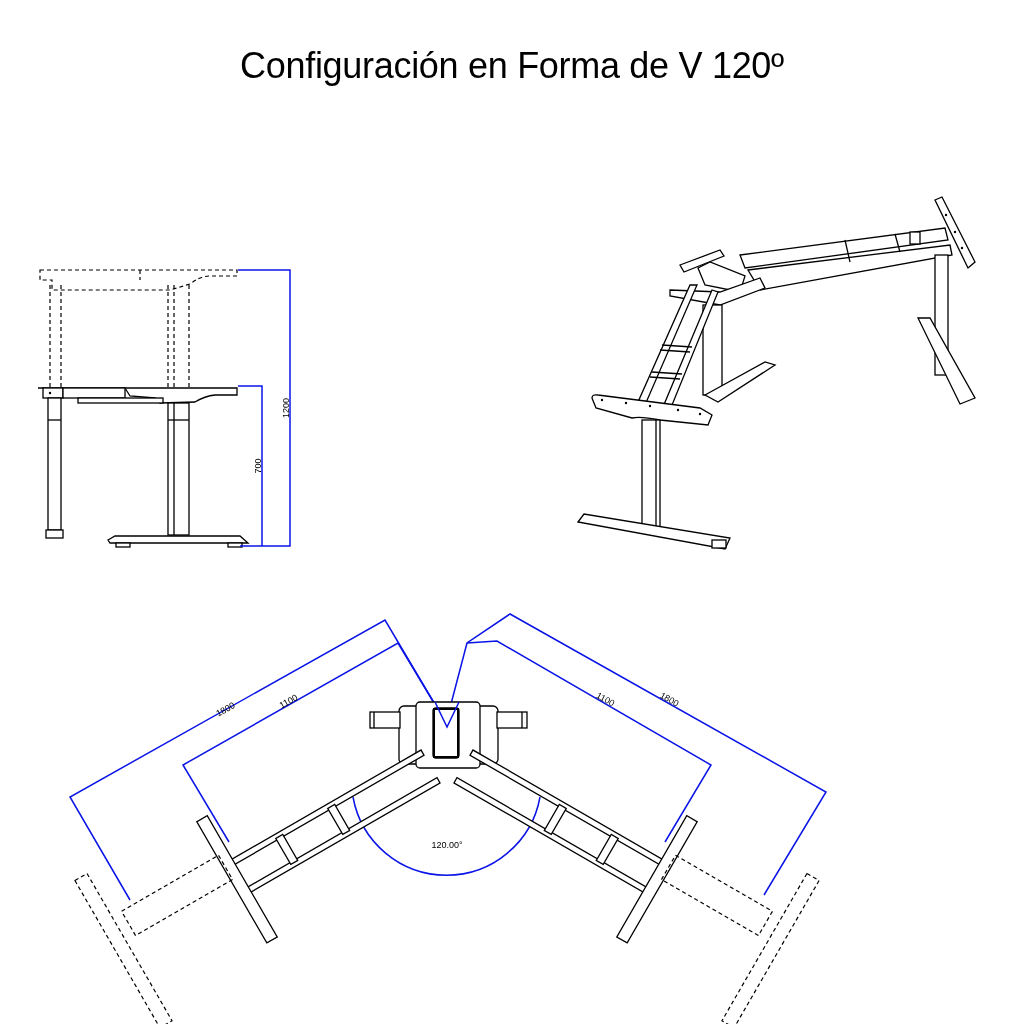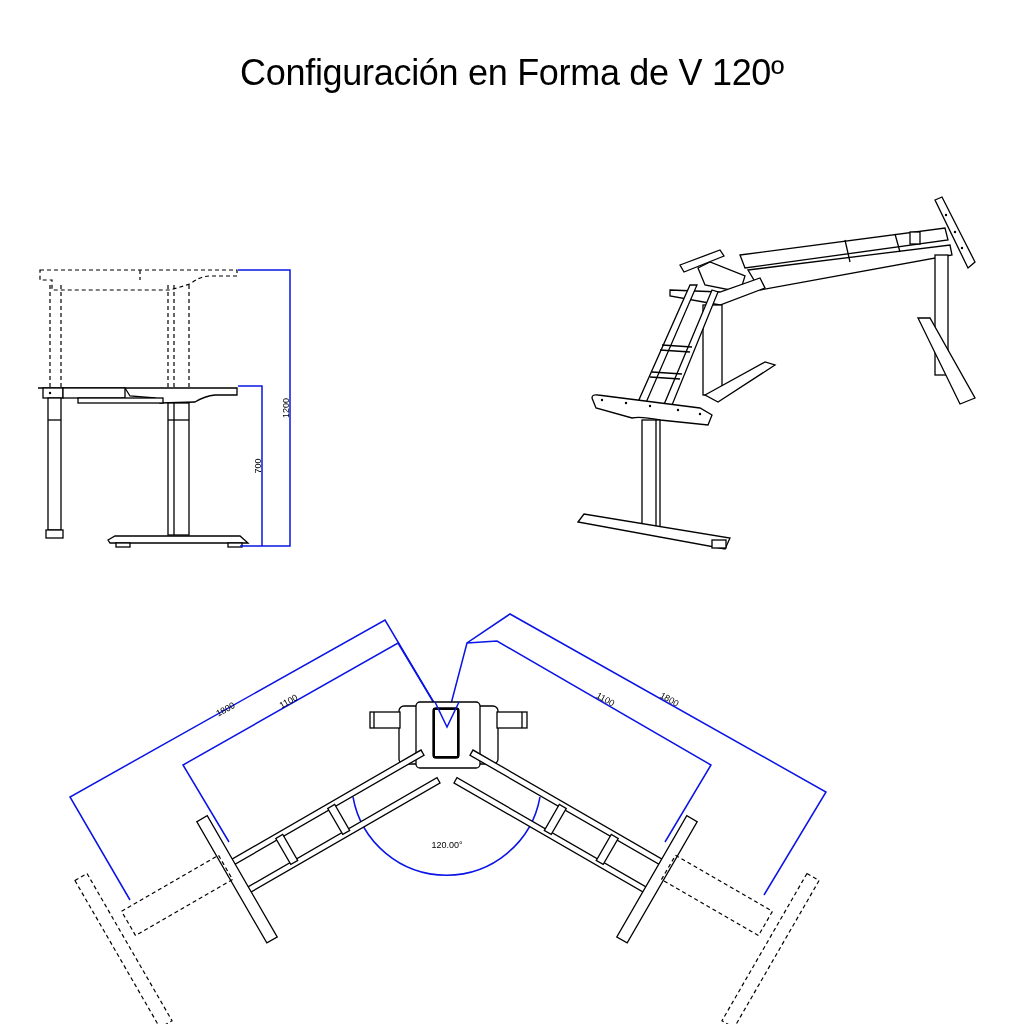--- a/index.html
+++ b/index.html
@@ -1,18 +1,18 @@
 <!DOCTYPE html>
 <html><head>
   <meta charset="utf-8">
   <style>
     html, body { margin: 0; padding: 0; background: #ffffff; }
     body { width: 1024px; height: 1024px; position: relative; overflow: hidden; font-family: "Liberation Sans", sans-serif; }
     .title {
-      position: absolute; left: 0; top: 52px; width: 1024px; text-align: center;
+      position: absolute; left: 0; top: 45px; width: 1024px; text-align: center;
       font-family: "Liberation Sans", sans-serif; font-size: 36px; font-weight: 500; color: #000;
       letter-spacing: -0.3px;
     }
     svg { position: absolute; left: 0; top: 0; }
     .ln { stroke: #000; stroke-width: 1.3; fill: none; }
     .lnf { stroke: #000; stroke-width: 1.3; fill: #fff; }
     .dash { stroke: #000; stroke-width: 1.2; fill: none; stroke-dasharray: 4 3; }
     .dim { stroke: #0a14e6; stroke-width: 1.5; fill: none; }
     .dimtxt { font-family: "Liberation Sans", sans-serif; font-size: 9px; fill: #000; }
     .dot { fill: #000; }

